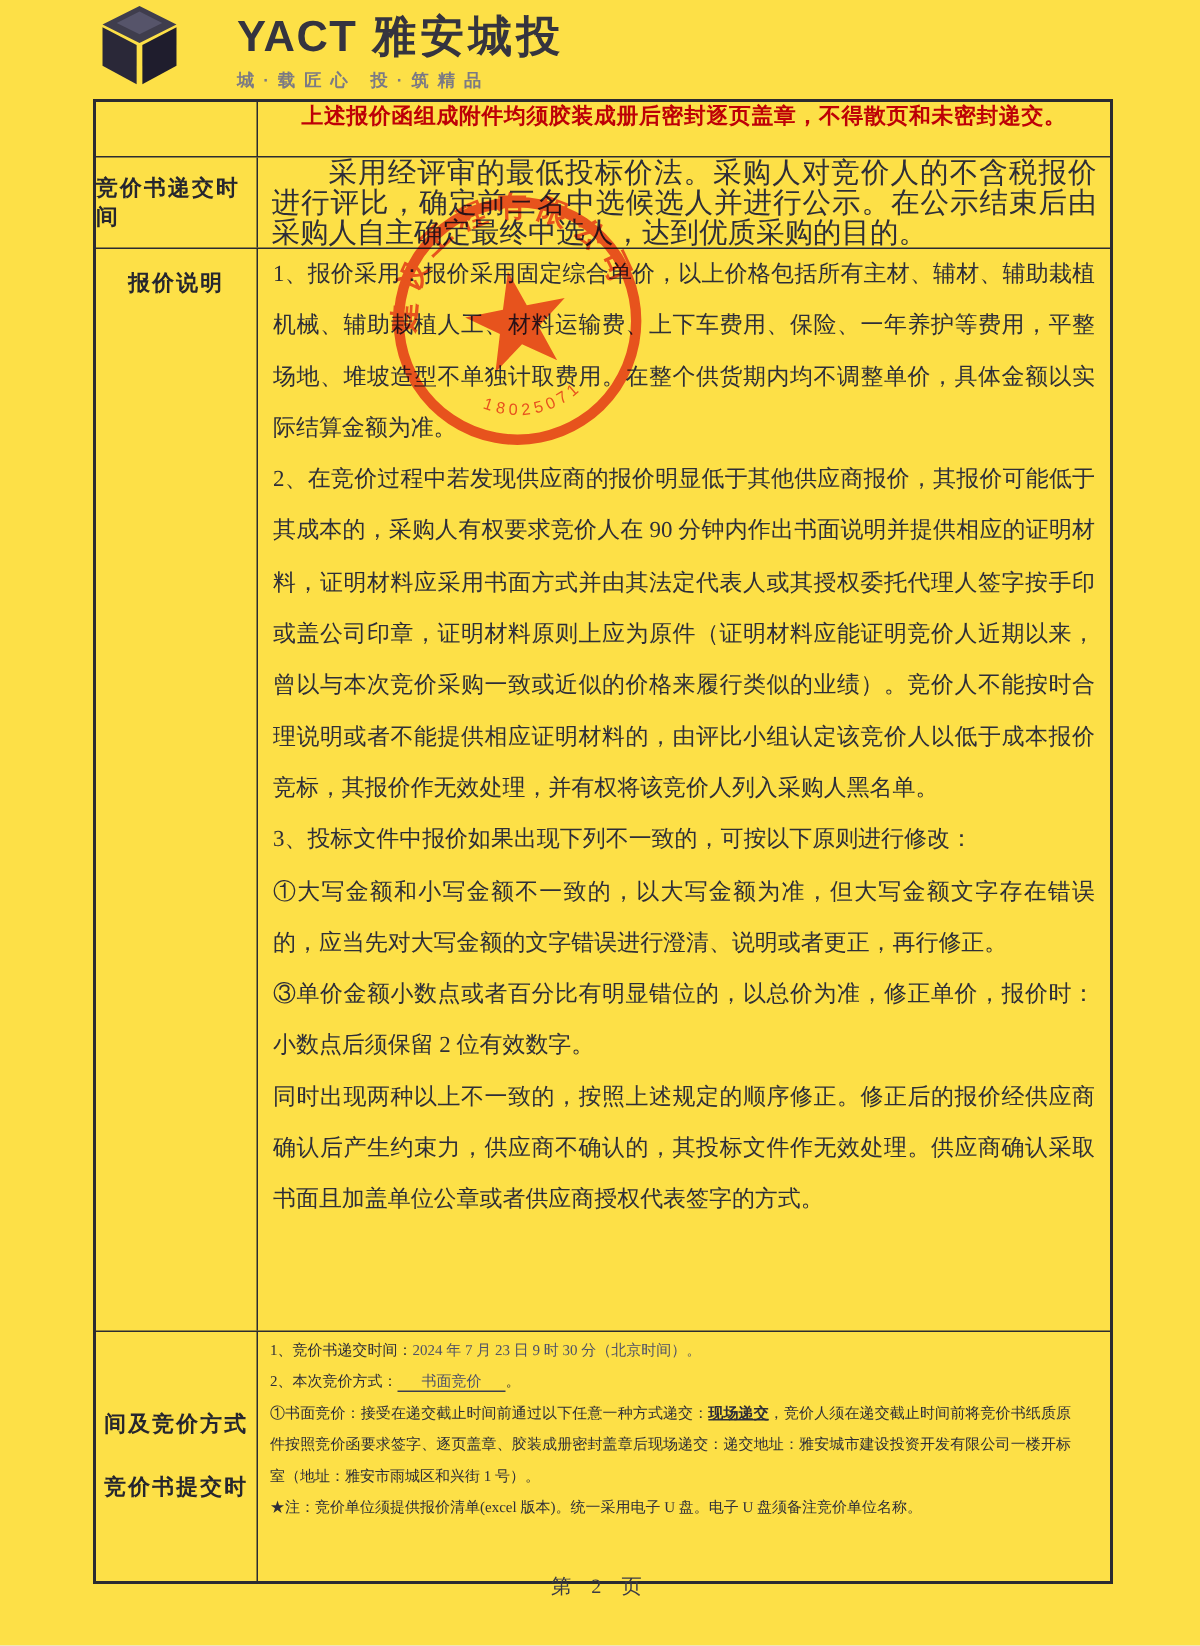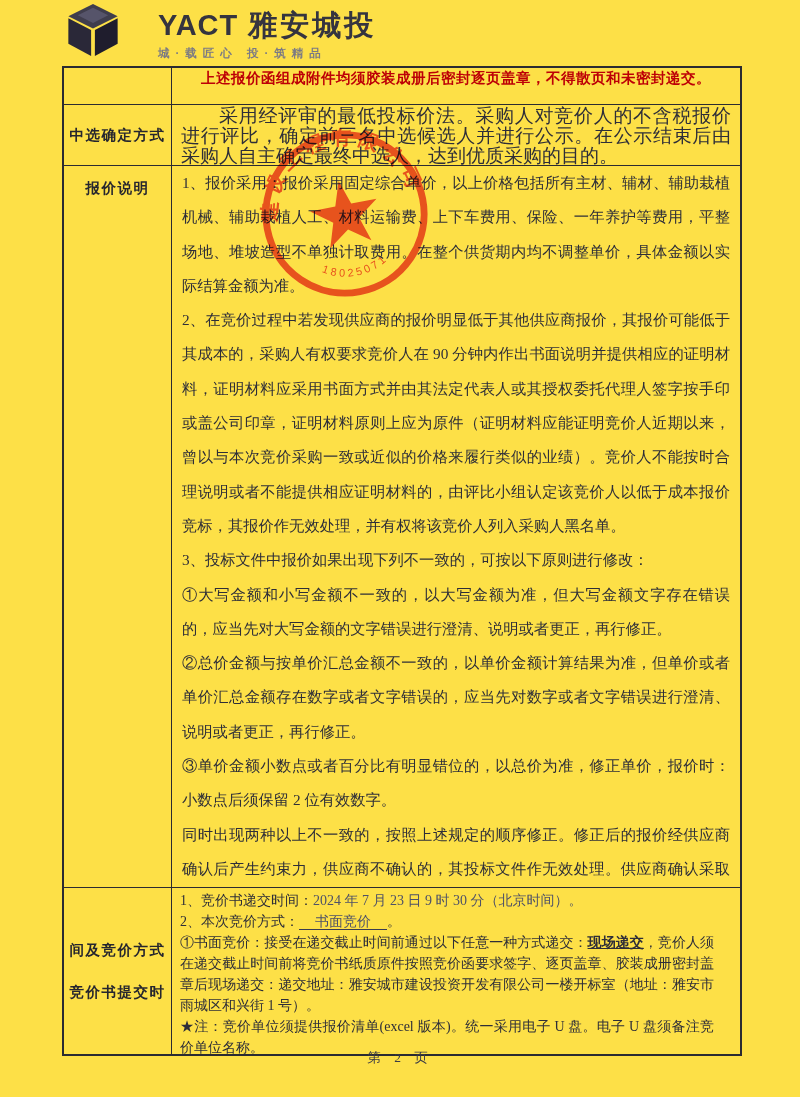--- a/index.html
+++ b/index.html
@@ -33,21 +33,21 @@
   .r2 { height:61px; }
   .r2 .content-cell { font-size:19px; line-height:20px; padding:1px 9px 0 9px; }
   .r2 .content-cell p { text-indent:2em; text-align:justify; }
   .r3 { height:722px;justify-content:space-between; }
   .r3 .label-cell { justify-content:flex-start; padding-top:13px; }
   .r3 .content-cell { padding:0 10px; font-size:15.3px; line-height:34.3px;
                       text-align:justify; overflow:hidden; }
   .r3 .content-cell p { margin:0; }
   .r4 { height:166px; }
   .r4 .label-cell { line-height:42px; }
-  .r4 .content-cell { font-size:14px; line-height:21px; padding:2px 26px 0 8px;
+  .r4 .content-cell { font-size:10px; line-height:21px; padding:2px 26px 0 8px;
                       text-align:justify; }
   .filled { color:#4e5168; }
   .uline { color:#4e5168; text-decoration:none; border-bottom:1.2px solid #3a3d50;
            padding:0 16px; }
   .uline2 { font-weight:bold; text-decoration:underline; }
   
   .seal { position:absolute; left:256px; top:125px; width:178px; height:178px;
           transform:rotate(-11deg); opacity:0.82; mix-blend-mode:multiply;
           pointer-events:none; }
   
@@ -75,34 +75,33 @@
   </div>
 
   <div class="doc-table">
 
     <div class="trow r1">
       <div class="label-cell"></div>
       <div class="content-cell">上述报价函组成附件均须胶装成册后密封逐页盖章，不得散页和未密封递交。</div>
     </div>
 
     <div class="trow r2">
-      <div class="label-cell">中选确定方式</div>
+      <div class="label-cell">竞价书递交时间</div>
       <div class="content-cell">
         <p>采用经评审的最低投标价法。采购人对竞价人的不含税报价进行评比，确定前三名中选候选人并进行公示。在公示结束后由采购人自主确定最终中选人，达到优质采购的目的。</p>
       </div>
     </div>
 
     <div class="trow r3">
       <div class="label-cell">报价说明</div>
       <div class="content-cell">
         <p>1、报价采用：报价采用固定综合单价，以上价格包括所有主材、辅材、辅助栽植机械、辅助栽植人工、材料运输费、上下车费用、保险、一年养护等费用，平整场地、堆坡造型不单独计取费用。在整个供货期内均不调整单价，具体金额以实际结算金额为准。</p>
         <p>2、在竞价过程中若发现供应商的报价明显低于其他供应商报价，其报价可能低于其成本的，采购人有权要求竞价人在 90 分钟内作出书面说明并提供相应的证明材料，证明材料应采用书面方式并由其法定代表人或其授权委托代理人签字按手印或盖公司印章，证明材料原则上应为原件（证明材料应能证明竞价人近期以来，曾以与本次竞价采购一致或近似的价格来履行类似的业绩）。竞价人不能按时合理说明或者不能提供相应证明材料的，由评比小组认定该竞价人以低于成本报价竞标，其报价作无效处理，并有权将该竞价人列入采购人黑名单。</p>
         <p>3、投标文件中报价如果出现下列不一致的，可按以下原则进行修改：</p>
         <p>①大写金额和小写金额不一致的，以大写金额为准，但大写金额文字存在错误的，应当先对大写金额的文字错误进行澄清、说明或者更正，再行修正。</p>
-        <p>②总价金额与按单价汇总金额不一致的，以单价金额计算结果为准，但单价或者单价汇总金额存在数字或者文字错误的，应当先对数字或者文字错误进行澄清、说明或者更正，再行修正。</p>
         <p>③单价金额小数点或者百分比有明显错位的，以总价为准，修正单价，报价时：小数点后须保留 2 位有效数字。</p>
         <p>同时出现两种以上不一致的，按照上述规定的顺序修正。修正后的报价经供应商确认后产生约束力，供应商不确认的，其投标文件作无效处理。供应商确认采取书面且加盖单位公章或者供应商授权代表签字的方式。</p>
       </div>
     </div>
 
     <div class="trow r4">
       <div class="label-cell">
         <span>间及竞价方式</span>
         <span>竞价书提交时</span>
       </div>

